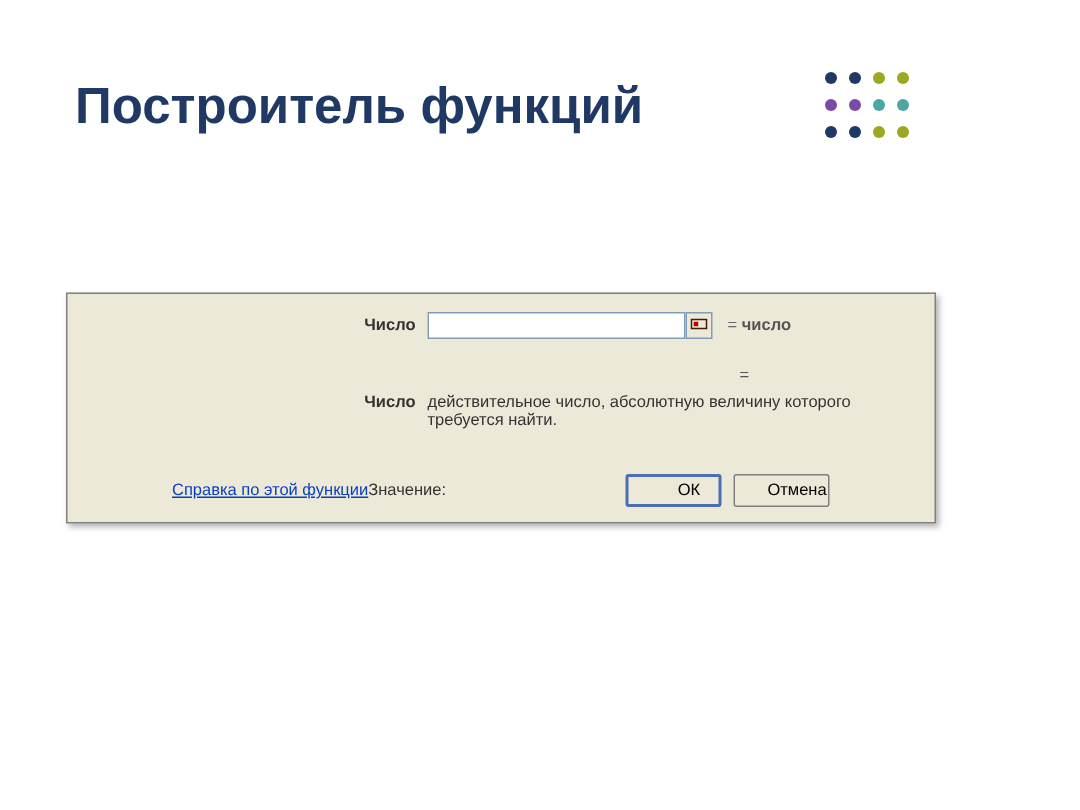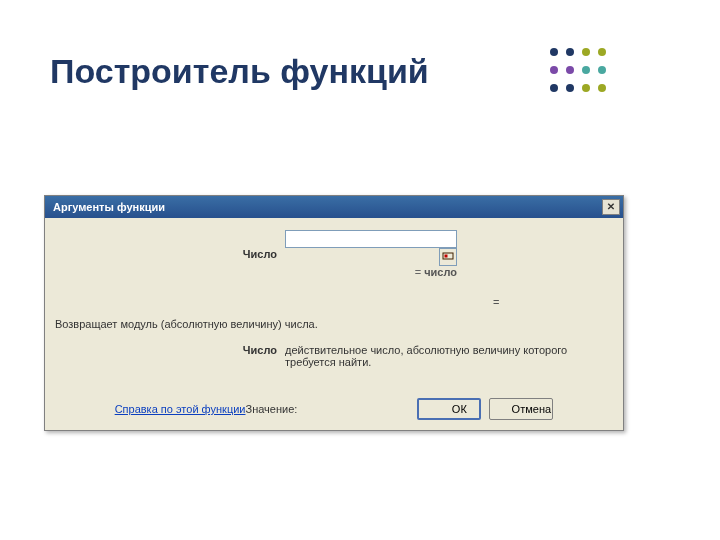--- a/index.html
+++ b/index.html
@@ -22,21 +22,21 @@
   
   .dialog { position: absolute; top: 195px; left: 44px; width: 580px; background: #ece9d8; border: 1px solid #808080; box-shadow: 2px 2px 4px rgba(0,0,0,.3); }
   .titlebar { display: flex; align-items: center; justify-content: space-between; background: linear-gradient(#3a6ea5,#27508d); color: #fff; height: 22px; padding: 0 3px 0 8px; font-size: 11px; font-weight: 700; }
   .closebtn { width: 18px; height: 16px; background: #e6e3d4; border: 1px solid #808080; display: flex; align-items: center; justify-content: center; font-size: 10px; color: #333; line-height: 1; cursor: pointer; }
 
   .body { padding: 6px 10px 10px 10px; font-size: 11px; color: #333; }
   .fn-name { font-weight: 700; margin-bottom: 4px; }
 
   .arg-row { display: flex; align-items: center; margin: 6px 0 2px 0; }
   .arg-label { width: 230px; text-align: right; font-weight: 700; padding-right: 8px; }
-  .arg-input-wrap { display: flex; align-items: flex-end; flex-direction: column; }
+  .arg-input-wrap { display: flex; align-items: center; }
   .arg-input { width: 172px; height: 18px; border: 1px solid #7f9db9; background: #fff; font-size: 11px; padding: 0 3px; }
   .range-btn { width: 18px; height: 18px; border: 1px solid #7f9db9; margin-left: 0; background: #ece9d8; display:flex; align-items:center; justify-content:center; cursor:pointer; }
   .range-btn svg { width: 12px; height: 12px; }
   .eq-text { margin-left: 10px; color: #666; }
   .eq-val { font-weight: 700; color: #555; }
 
   .standalone-eq { text-align: left; margin: 18px 0 6px 438px; color: #555; }
 
   .fn-desc { margin: 10px 0 14px 0; color: #333; }
 
@@ -74,26 +74,20 @@
         <span class="dot navy"></span>
         <span class="dot olive"></span>
         <span class="dot olive"></span>
     </div>
   </div>
 
   <h1 class="heading">Построитель функций</h1>
 
 
   <div class="dialog">
-    <div class="titlebar">
-      <span>Аргументы функции</span>
-      <div class="closebtn">
-        <span>✕</span>
-      </div>
-    </div>
 
     <div class="body">
 
       <div class="arg-row">
         <div class="arg-label">Число</div>
         <div class="arg-input-wrap">
           <input class="arg-input" type="text" value="" style="">
           <div class="range-btn">
             <span>
               <svg viewBox="0 0 12 12">
@@ -104,21 +98,20 @@
           </div>
           <span class="eq-text">
             <span>=</span>
             <span class="eq-val">число</span>
           </span>
         </div>
       </div>
 
       <div class="standalone-eq">=</div>
 
-      <div class="fn-desc">Возвращает модуль (абсолютную величину) числа.</div>
 
       <div class="arg-help-row">
         <div class="arg-help-label">Число</div>
         <div class="arg-help-text">действительное число, абсолютную величину которого требуется найти.</div>
       </div>
 
       <div class="bottom-row">
         <a class="help-link">Справка по этой функции</a>
         <span class="result-label">Значение:</span>
         <div class="bottom-right">

